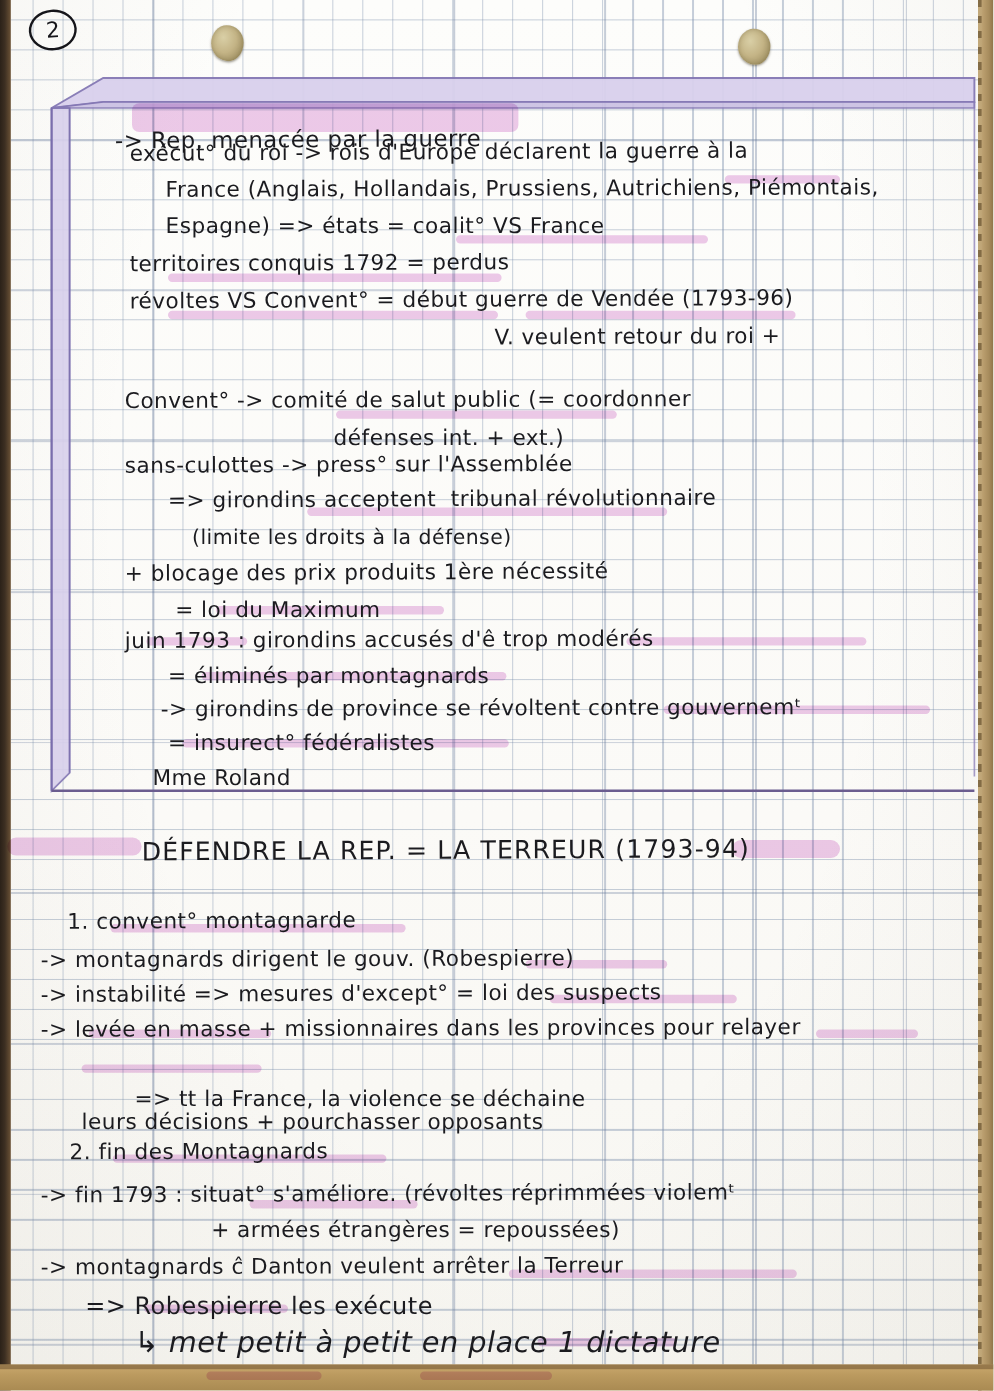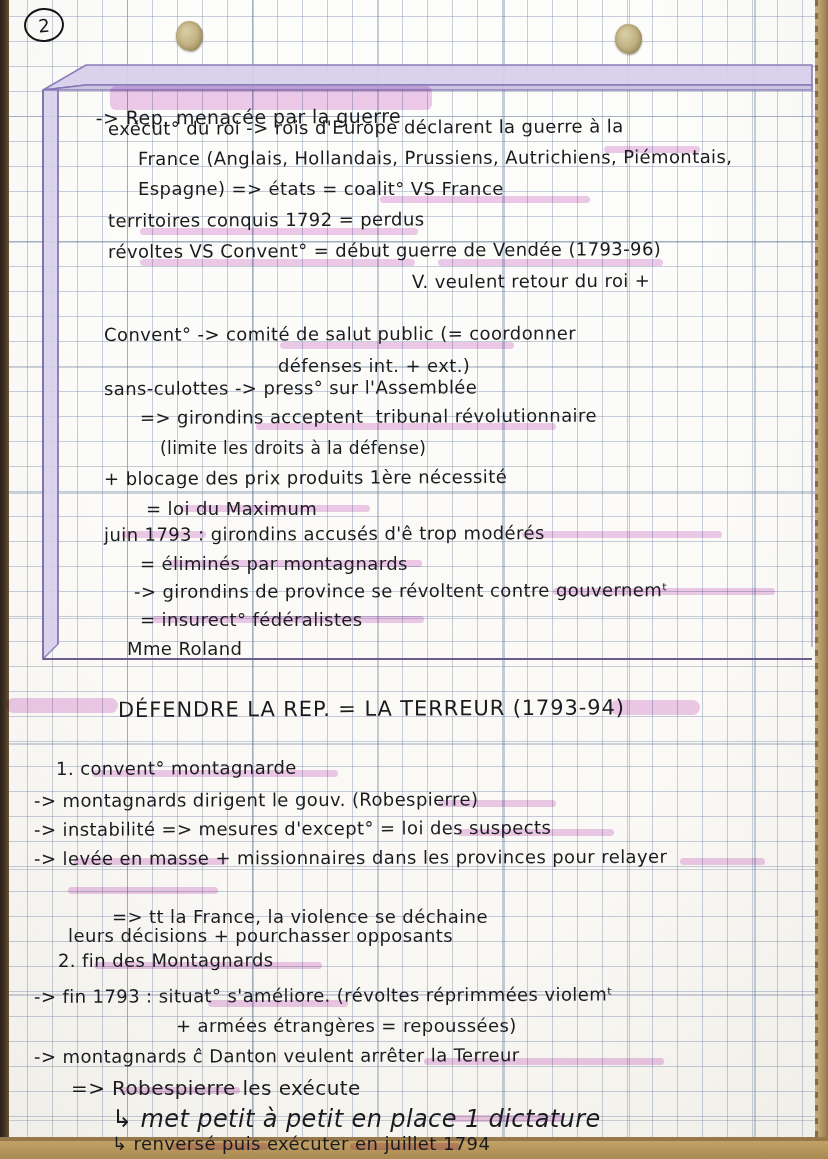--- a/index.html
+++ b/index.html
@@ -216,15 +216,14 @@
   <div class="hw" style="left:34px;top:988px;font-size:18px;transform:rotate(-.25deg);">-&gt; fin 1793 : situat° s'améliore. (révoltes réprimmées violemᵗ</div>
 
   <div class="hw" style="left:176px;top:1017px;font-size:18px;">+ armées étrangères = repoussées)</div>
 
   <div class="hw" style="left:34px;top:1048px;font-size:18px;transform:rotate(-.2deg);">-&gt; montagnards ĉ Danton veulent arrêter la Terreur</div>
 
   <div class="hw" style="left:71px;top:1078px;font-size:20px;">=&gt; Robespierre les exécute</div>
 
   <div class="hw" style="left:112px;top:1107px;font-size:24px;font-style:italic;">↳ met petit à petit en place 1 dictature</div>
 
-  <div class="hw" style="left:112px;top:1135px;font-size:18px;">↳ renversé puis exécuter en juillet 1794</div>
 
 </div>
 
 </body></html>

